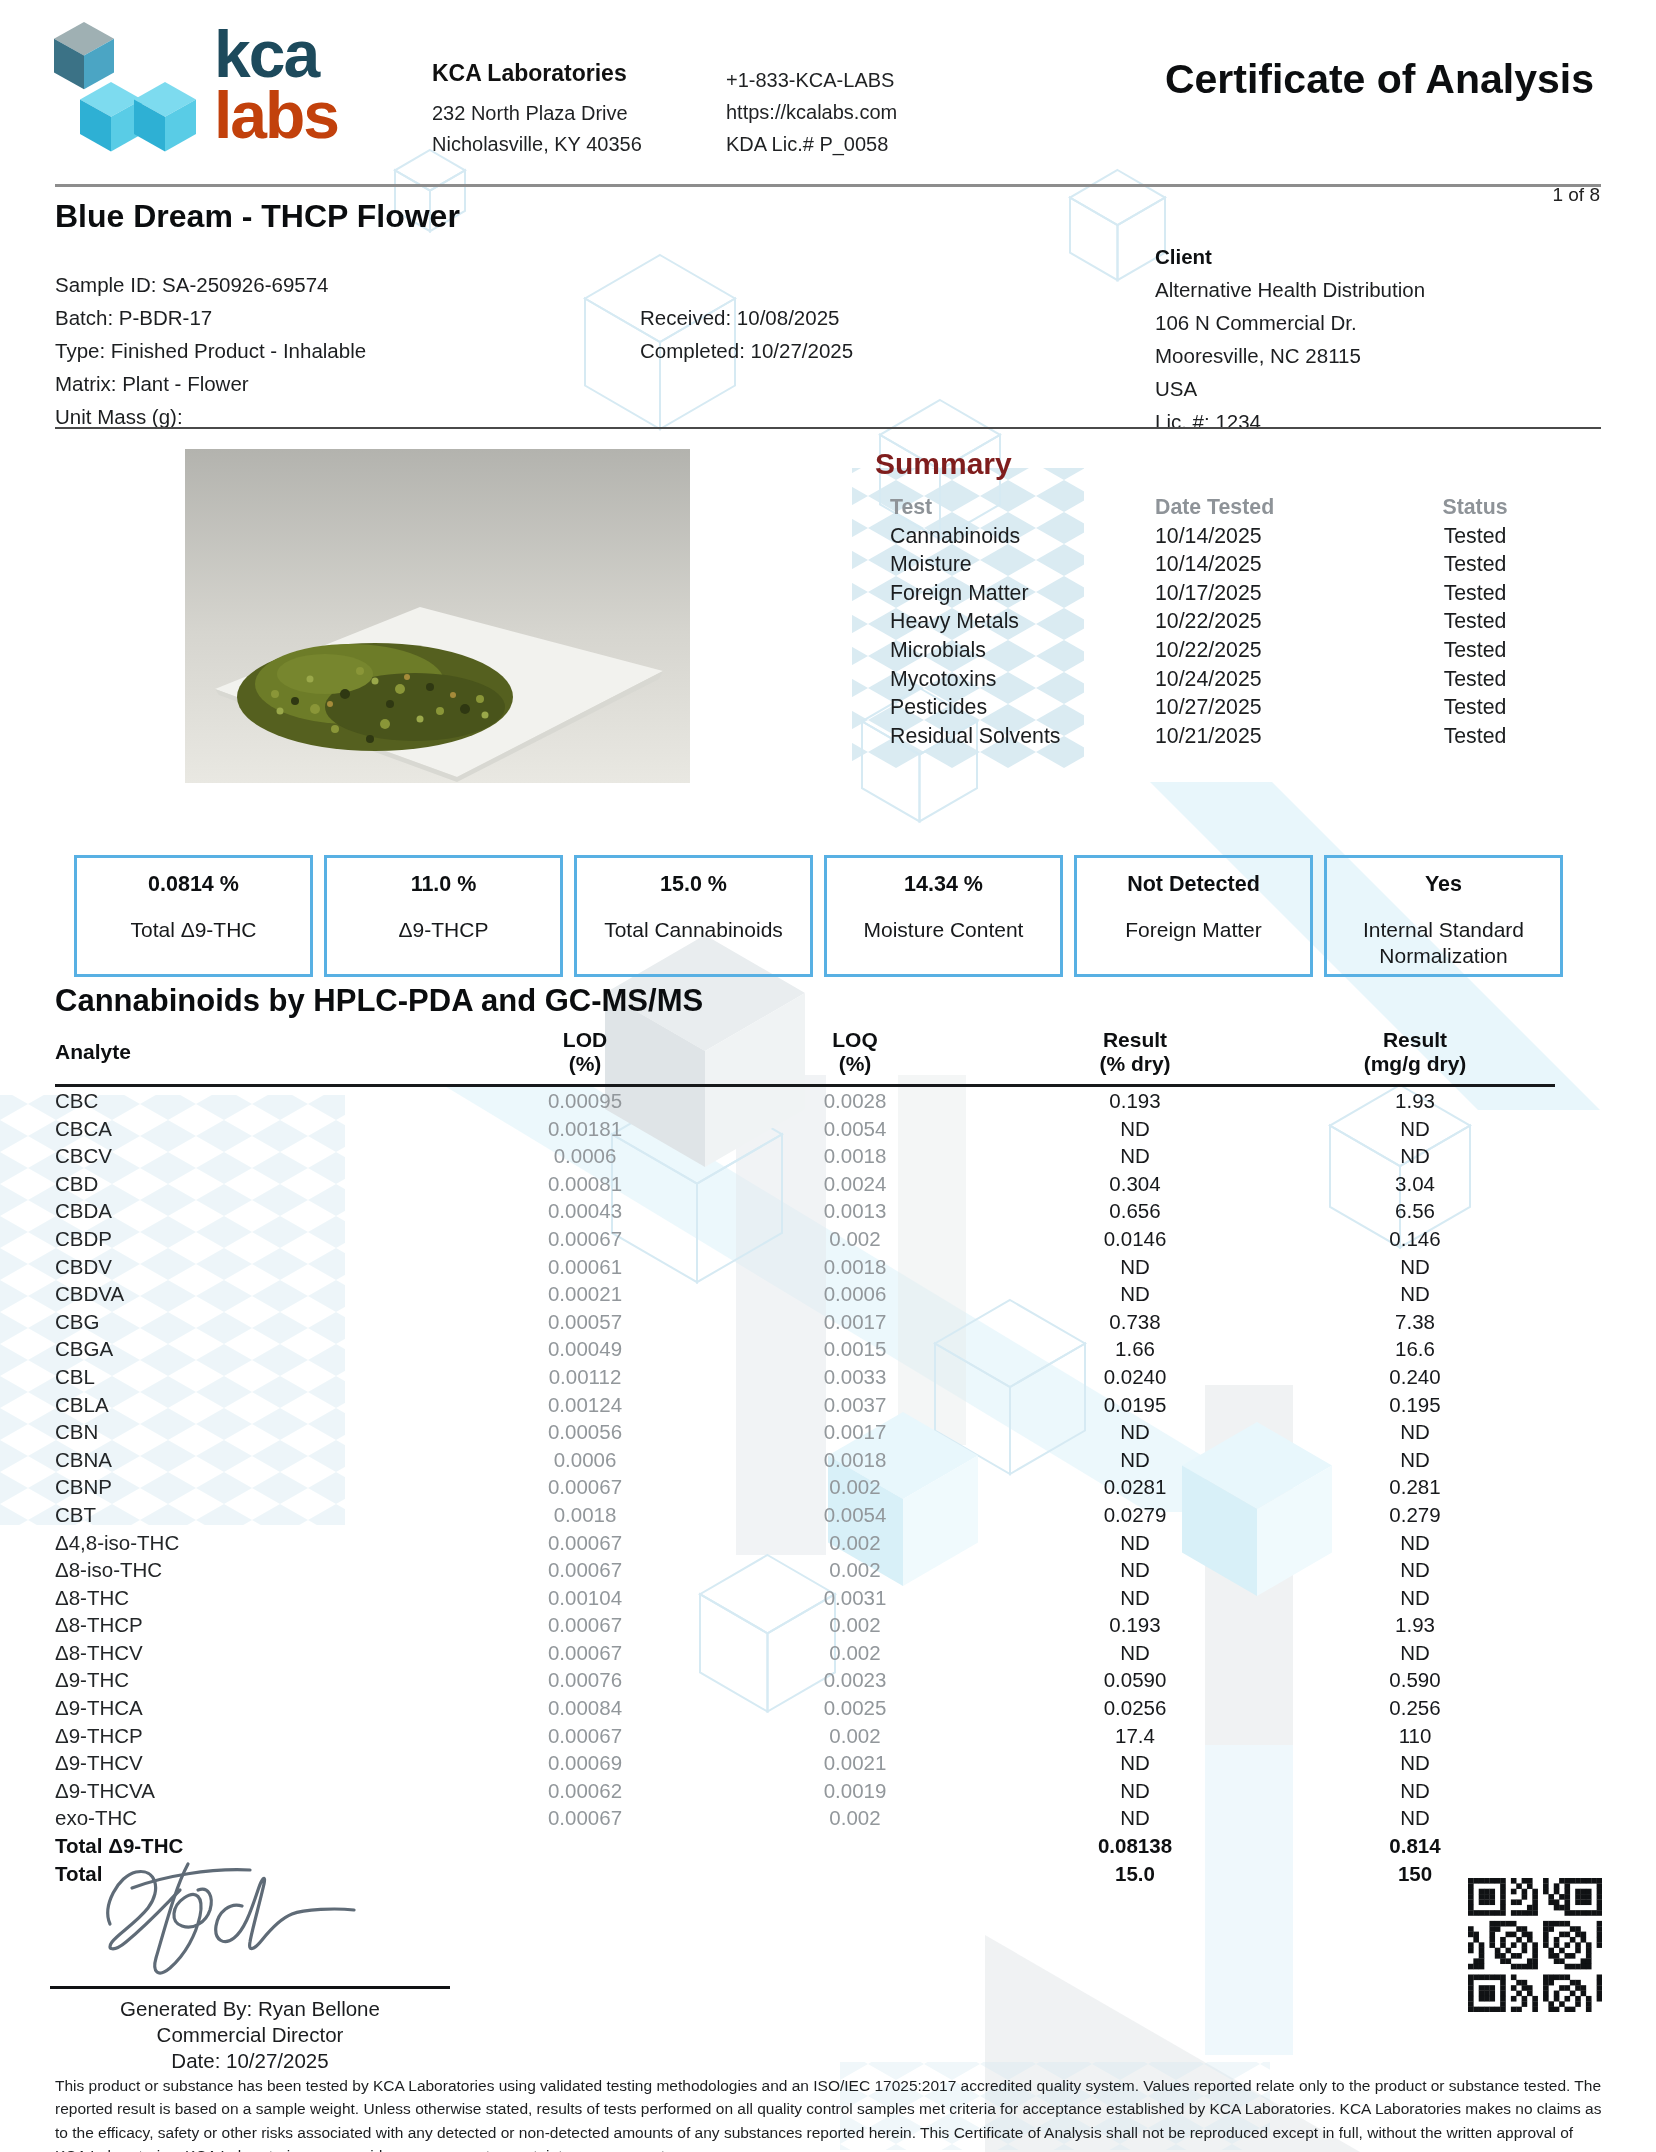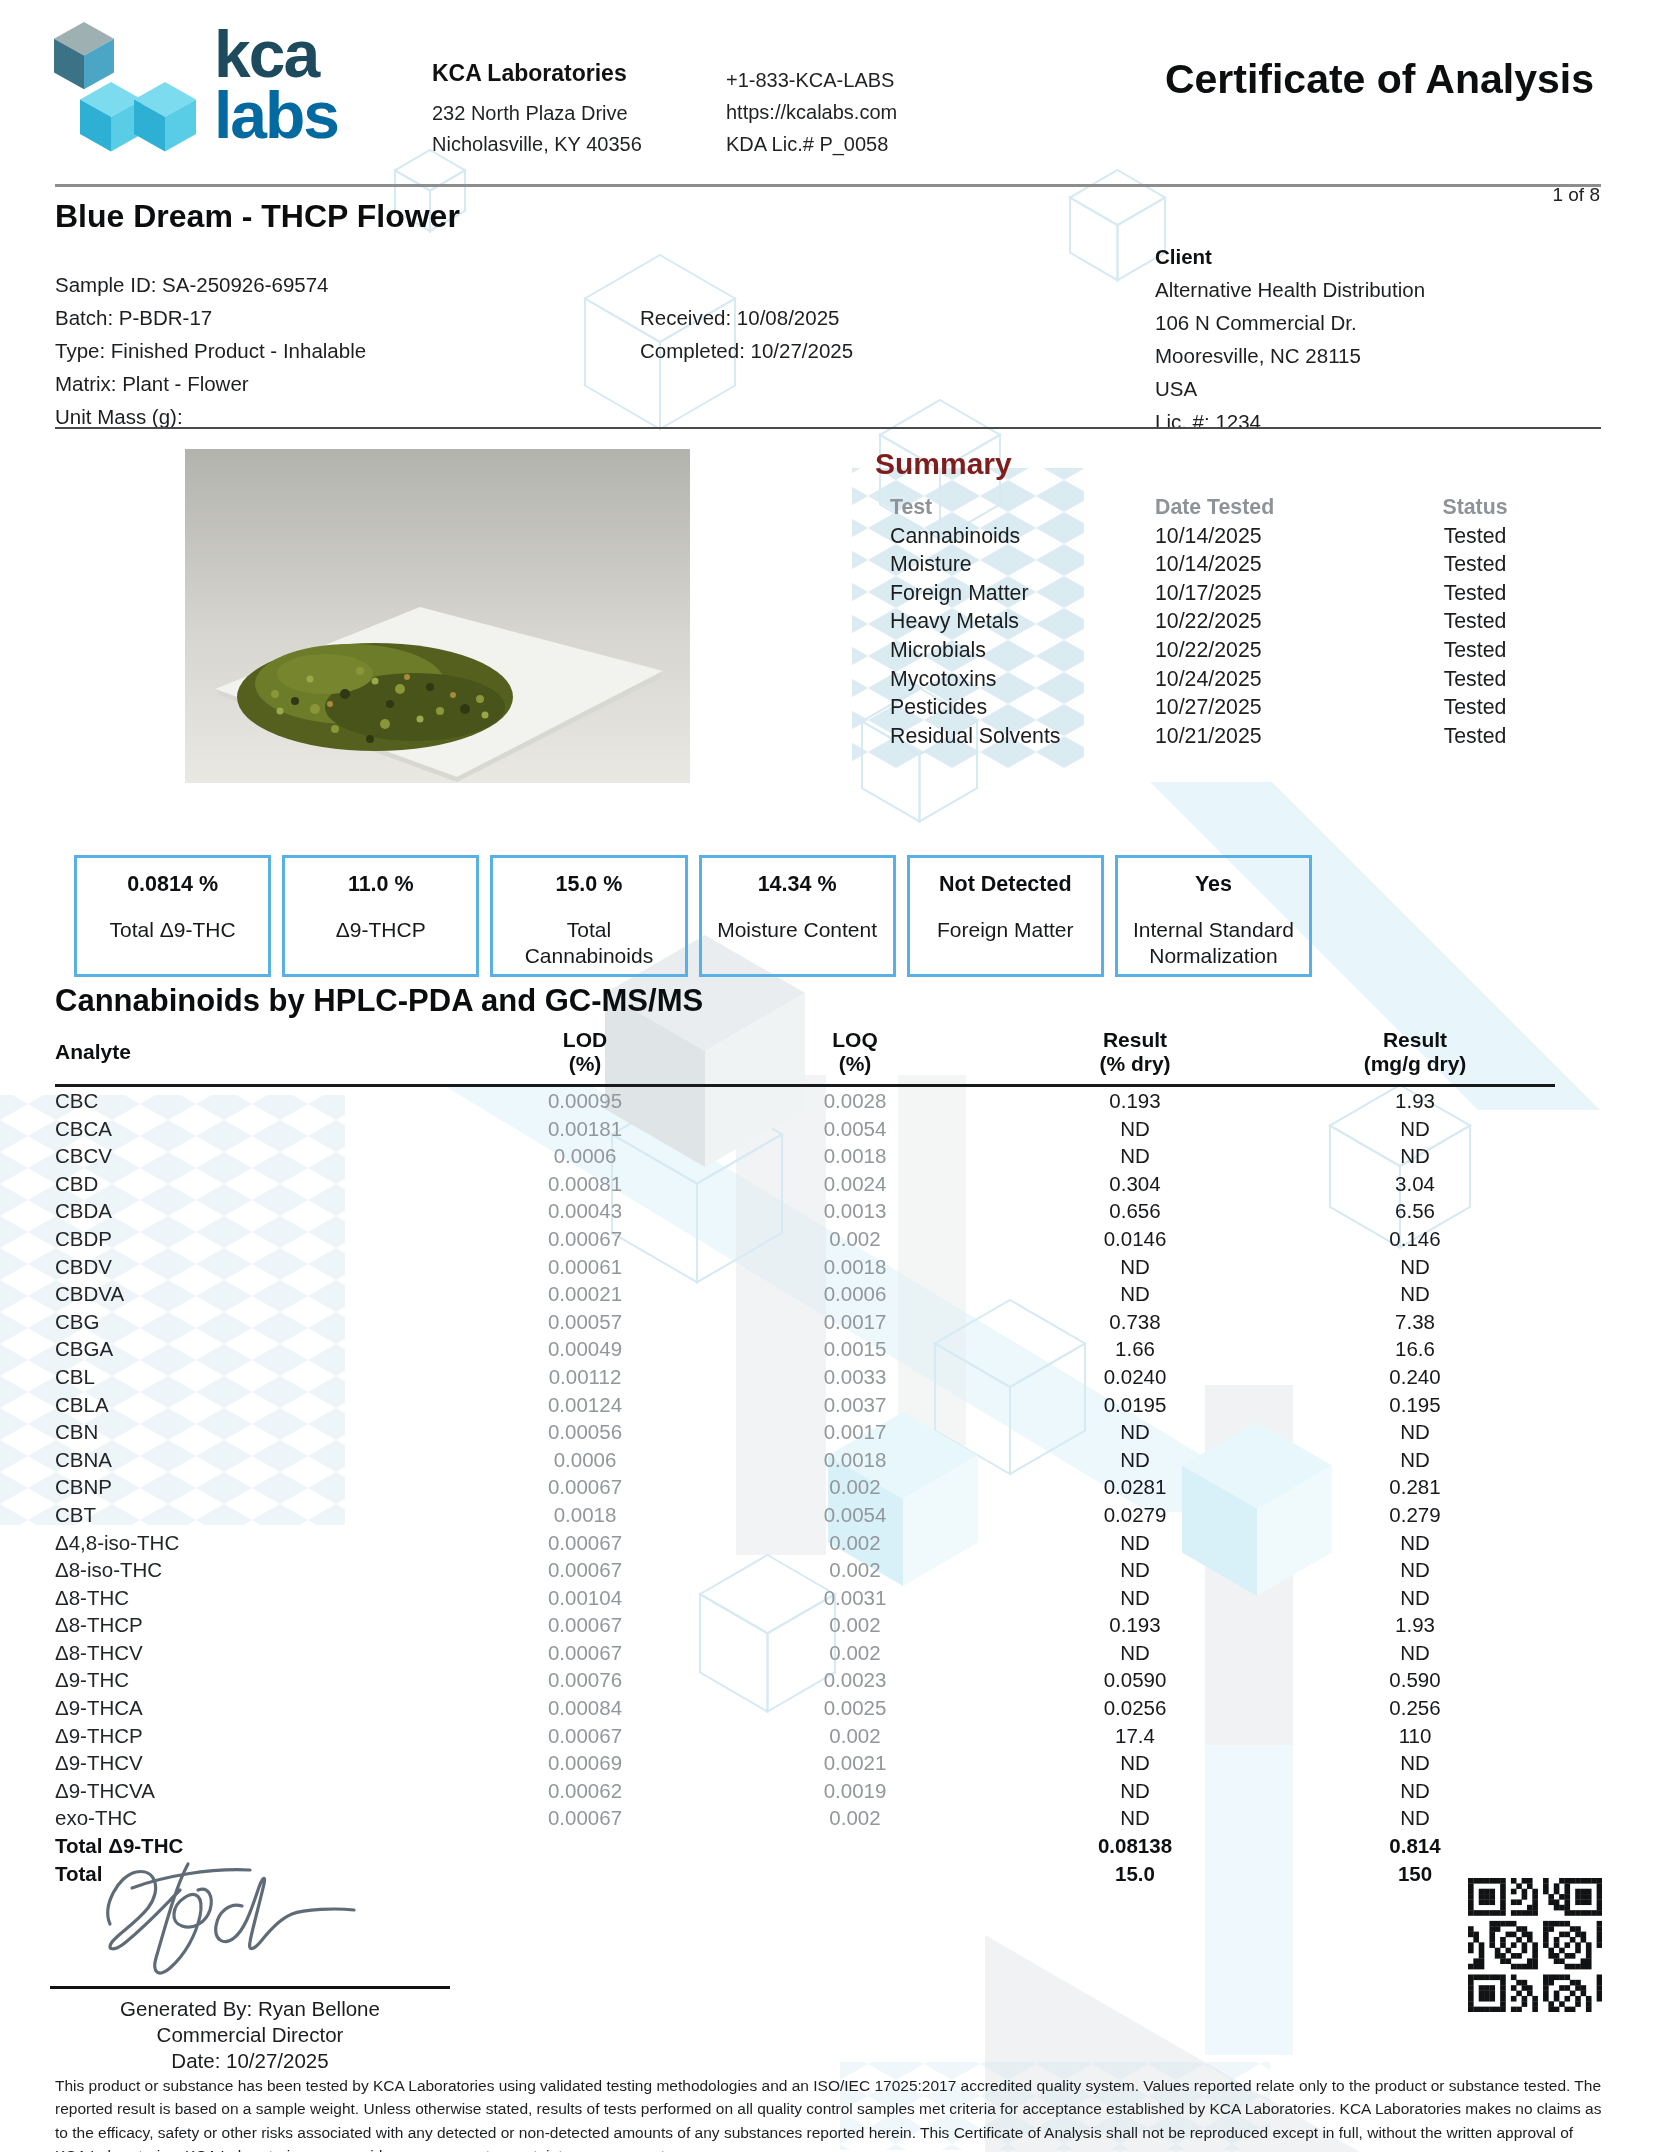--- a/index.html
+++ b/index.html
@@ -5,21 +5,21 @@
   html,body{margin:0;padding:0;background:#ffffff;}
   .page{position:relative;width:1656px;height:2152px;background:#fff;overflow:hidden;
         font-family:"Liberation Sans","DejaVu Sans",sans-serif;color:#16181a;border-radius:28px;}
   .wm{position:absolute;left:0;top:0;z-index:0;}
   .layer{position:absolute;z-index:1;}
 
   
   .logo{left:42px;top:16px;display:flex;align-items:flex-start;}
   .logo-text{margin-left:12px;font-weight:bold;font-size:66px;line-height:0.92;letter-spacing:-2px;margin-top:8px;}
   .logo-kca{color:#1d4a5c;}
-  .logo-labs{color:#0369a1;}
+  .logo-labs{color:#c2410c;}
   .lab-info{left:432px;top:56px;font-size:20px;line-height:1.55;color:#1f2123;}
   .lab-info .lab-name{font-weight:bold;font-size:23px;margin-bottom:6px;color:#111;}
   .lab-contact{left:726px;top:64px;font-size:20px;line-height:1.6;color:#1f2123;}
   .coa-title{right:62px;top:56px;font-size:41px;font-weight:bold;color:#0c0e10;margin-left:36px;}
   .page-num{right:56px;top:148px;font-size:19px;color:#222;margin-top:36px;}
   .rule-top{left:55px;top:184px;width:1546px;border-top:3px solid #8d8d8d;}
   .rule-2{left:55px;top:427px;width:1546px;border-top:2px solid #4a4a4a;}
 
   .product-title{left:55px;top:198px;font-size:32px;font-weight:bold;color:#0b0d0f;}
   .sample-block{left:55px;top:268px;font-size:20.5px;line-height:33px;color:#1c1e20;}
@@ -33,21 +33,21 @@
   
   .summary-block{left:875px;top:447px;}
   .summary-heading{font-size:30px;font-weight:bold;margin:0 0 12px 0;color:#7f1d1d;}
   .s-table{margin-left:15px;font-size:21.3px;}
   .s-hdr{display:grid;grid-template-columns:265px 255px 130px;font-weight:bold;color:#8e9398;line-height:28.6px;}
   .s-body .drow{display:grid;grid-template-columns:265px 255px 130px;line-height:28.6px;color:#1b1d1f;}
   .s-hdr span:nth-child(3){text-align:center;}
   .s-body .dcell:nth-child(3){text-align:center;}
 
   
-  .boxes{left:74px;top:855px;width:1238px;display:flex;gap:11px;}
+  .boxes{left:74px;top:855px;width:1489px;display:flex;gap:11px;}
   .box{flex:1;height:116px;border:3px solid #58b0e3;text-align:center;}
   .box-value{margin-top:14px;font-size:21.5px;font-weight:bold;color:#0d0f11;}
   .box-label{margin-top:20px;font-size:21px;color:#17191b;line-height:1.25;padding:0 14px;}
 
   
   .section-heading{left:55px;top:983px;font-size:31px;font-weight:bold;color:#0b0d0f;}
   .cann-wrap{left:55px;top:1028px;}
   .cann-table{width:1500px;border-collapse:collapse;}
   .cann-table th{font-size:21px;font-weight:bold;color:#0d0f11;text-align:center;vertical-align:bottom;padding:0 0 8px 0;border-bottom:3px solid #17191b;}
   .cann-table th:first-child{text-align:left;vertical-align:middle;}

